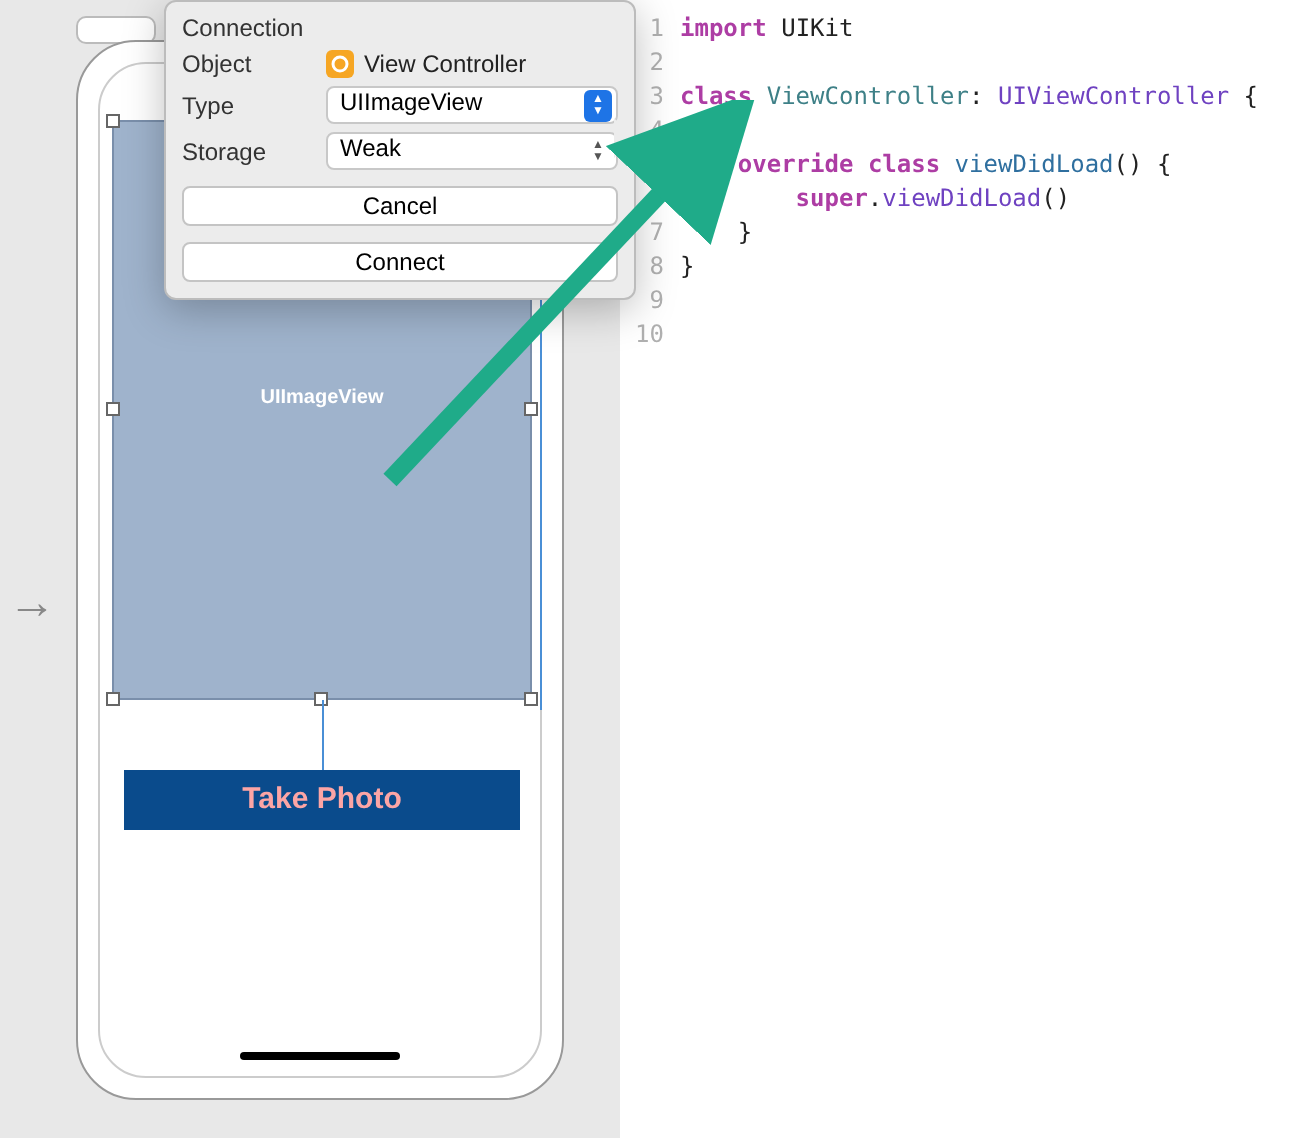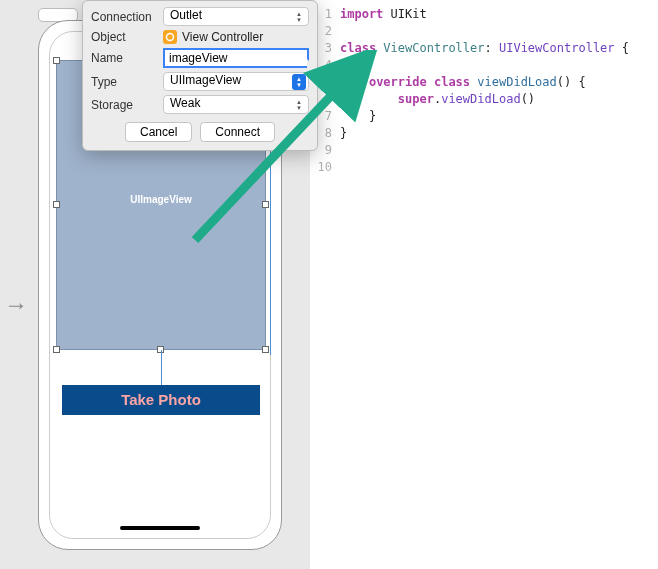--- a/index.html
+++ b/index.html
@@ -169,20 +169,21 @@
       border: 2px solid #3b82f6;
       border-radius: 0;
       outline: none;
       background: #fff;
     }
     .pop-buttons {
       display: flex;
       justify-content: center;
       padding: 6px 8px 8px;
       gap: 8px;
+      flex-direction: column;
     }
     .mac-btn {
       font-size: 12px;
       background: #fff;
       border: 1px solid #c4c4c4;
       border-radius: 4px;
       padding: 1px 14px;
       height: 20px;
       line-height: 16px;
     }
@@ -271,42 +272,30 @@
   <div class="constraint-v" style="left:270px;top:55px;height:300px"></div>
 
   <div class="take-photo">
     <span>Take Photo</span>
   </div>
 </div>
 
 <div class="popover">
   <div class="pop-row">
     <span class="pop-label">Connection</span>
-    <div class="pop-control">
-      <div class="mac-select">
-        <span>Outlet</span>
-        <span class="mac-select-chevrons">▲<br>▼</span>
-      </div>
-    </div>
   </div>
   <div class="pop-row">
     <span class="pop-label">Object</span>
     <div class="pop-control pop-object">
       <span class="vc-icon">
         <svg viewBox="0 0 10 10">
             <circle cx="5" cy="5" r="3.5" fill="none" stroke="#fff" stroke-width="1.5"></circle>
           </svg>
       </span>
       <span>View Controller</span>
-    </div>
-  </div>
-  <div class="pop-row">
-    <span class="pop-label">Name</span>
-    <div class="pop-control">
-      <input class="pop-input" value="imageView" style="">
     </div>
   </div>
   <div class="pop-row">
     <span class="pop-label">Type</span>
     <div class="pop-control">
       <div class="mac-select mac-select-blue">
         <span>UIImageView</span>
         <span class="mac-select-chevrons">▲<br>▼</span>
       </div>
     </div>

